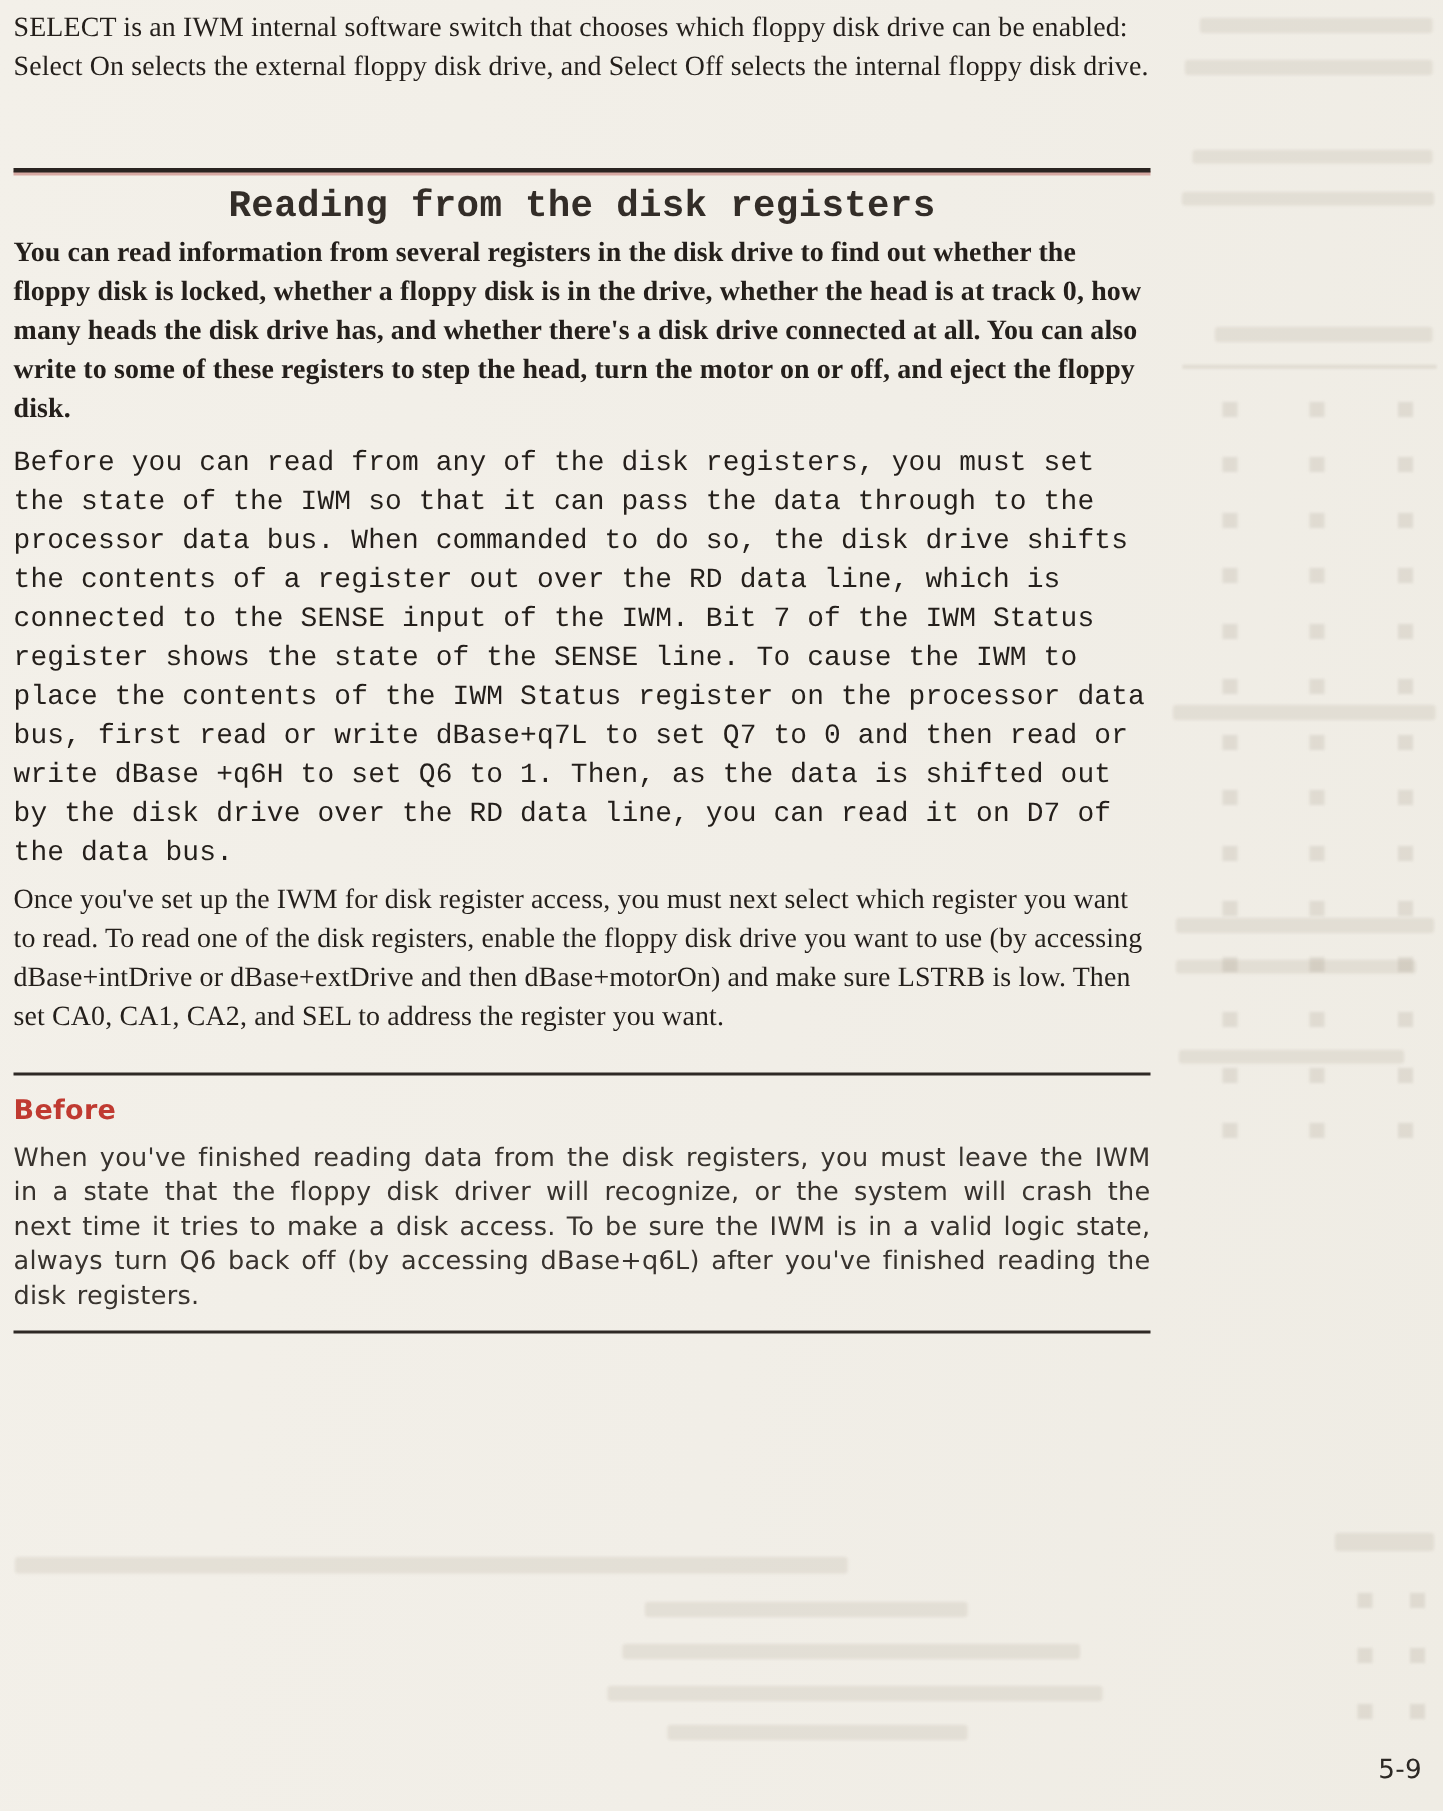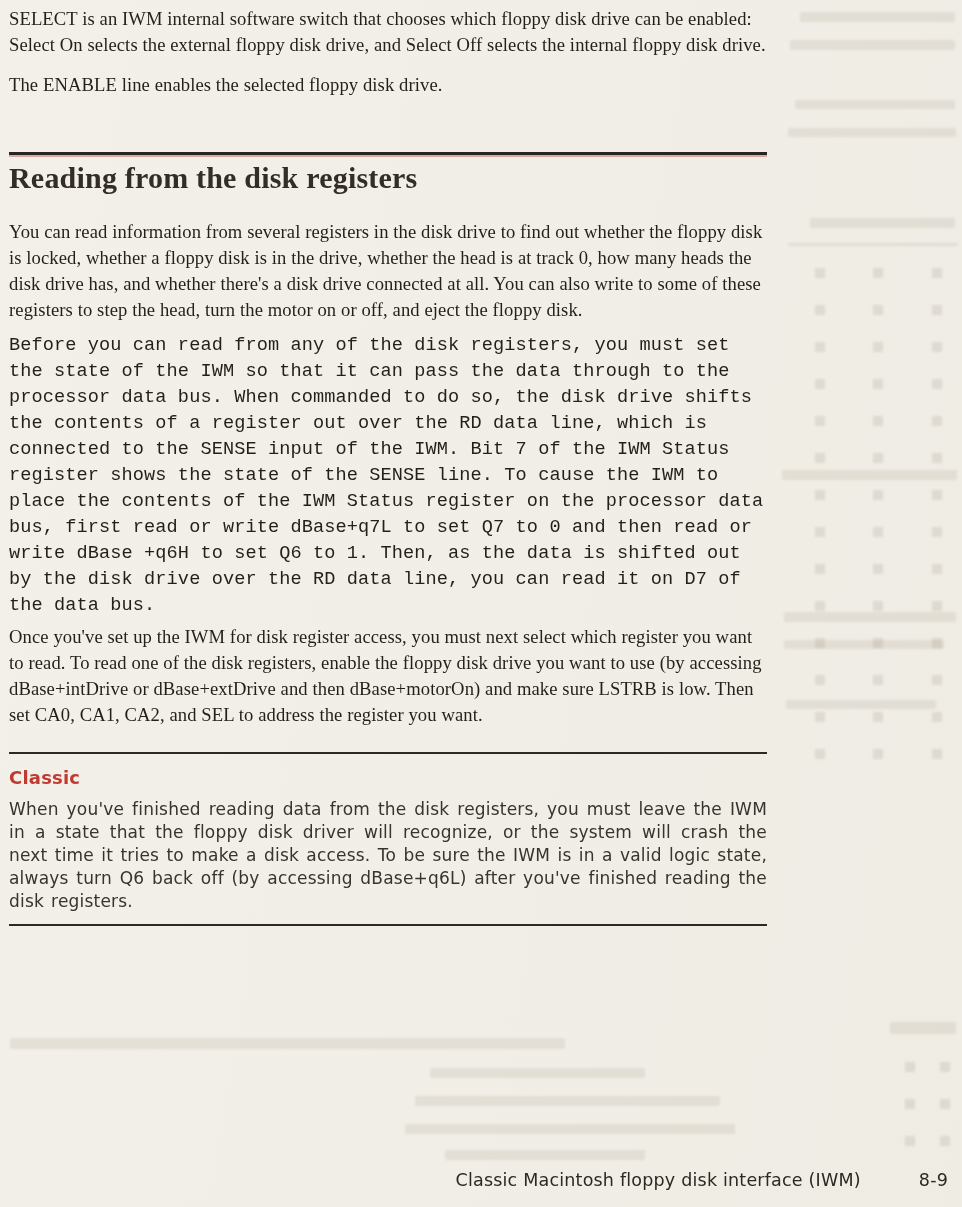--- a/index.html
+++ b/index.html
@@ -23,25 +23,26 @@
   }
   #p1{margin-top:6px;}
   #p2{margin-top:14px;}
   #p3{margin-top:12px;}
   .rule-heading{
     margin-top:54px;height:3px;background:#2a2421;border:0;width:100%;
     box-shadow:0 2px 0 rgba(165,40,35,.35);
   }
   h2.section{
     margin:8px 0 0 0;
-    font-family:Liberation Serif, serif;
-    font-size:30px;line-height:30px;font-weight:bold;color:#332d28;
+    font-family:Liberation Mono, monospace;
+    font-size:25px;line-height:30px;font-weight:bold;color:#332d28;
     letter-spacing:.2px;
+    text-align:center;
   }
-  #p4{margin-top:26px;}
+  #p4{margin-top:3px;font-weight:bold;}
   #p5{margin-top:10px;font-family:Liberation Mono, monospace;}
   #p6{margin-top:5px;}
   .rule-warning{height:2px;background:#2e2925;border:0;width:100%;}
   #warn-rule-top{margin-top:24px;}
   #warn-rule-bottom{margin-top:11px;}
   .warn-heading{
     margin:13px 0 0 0;
     font-family:"DejaVu Sans","Liberation Sans",sans-serif;
     font-size:18px;font-weight:bold;color:#c03a31;letter-spacing:.2px;
   }
@@ -95,41 +96,39 @@
   <div class="ghost" style="left:415px;top:1096px;width:305px;height:10px;"></div>
   <div class="ghost" style="left:405px;top:1124px;width:330px;height:10px;"></div>
   <div class="ghost" style="left:445px;top:1150px;width:200px;height:10px;"></div>
   <div class="ghost-col" style="left:905px;top:1062px;height:100px;"></div>
   <div class="ghost-col" style="left:940px;top:1062px;height:100px;"></div>
 
   <div class="column">
 
     <p class="body" id="p1">SELECT is an IWM internal software switch that chooses which floppy disk drive can be enabled: Select On selects the external floppy disk drive, and Select Off selects the internal floppy disk drive.</p>
 
-    <p class="body" id="p2">The ENABLE line enables the selected floppy disk drive.</p>
 
 
     <hr class="rule-heading">
 
     <h2 class="section">Reading from the disk registers</h2>
 
     <p class="body" id="p4">You can read information from several registers in the disk drive to find out whether the floppy disk is locked, whether a floppy disk is in the drive, whether the head is at track 0, how many heads the disk drive has, and whether there's a disk drive connected at all. You can also write to some of these registers to step the head, turn the motor on or off, and eject the floppy disk.</p>
 
     <p class="body" id="p5">Before you can read from any of the disk registers, you must set the state of the IWM so that it can pass the data through to the processor data bus. When commanded to do so, the disk drive shifts the contents of a register out over the RD data line, which is connected to the SENSE input of the IWM. Bit 7 of the IWM Status register shows the state of the SENSE line. To cause the IWM to place the contents of the IWM Status register on the processor data bus, first read or write dBase+q7L to set Q7 to 0 and then read or write dBase +q6H to set Q6 to 1. Then, as the data is shifted out by the disk drive over the RD data line, you can read it on D7 of the data bus.</p>
 
     <p class="body" id="p6">Once you've set up the IWM for disk register access, you must next select which register you want to read. To read one of the disk registers, enable the floppy disk drive you want to use (by accessing dBase+intDrive or dBase+extDrive and then dBase+motorOn) and make sure LSTRB is low. Then set CA0, CA1, CA2, and SEL to address the register you want.</p>
 
     <hr class="rule-warning" id="warn-rule-top">
 
-    <h3 class="warn-heading">Classic</h3>
+    <h3 class="warn-heading">Before</h3>
 
     <p class="warn-body">When you've finished reading data from the disk registers, you must leave the IWM in a state that the floppy disk driver will recognize, or the system will crash the next time it tries to make a disk access. To be sure the IWM is in a valid logic state, always turn Q6 back off (by accessing dBase+q6L) after you've finished reading the disk registers.</p>
 
     <hr class="rule-warning" id="warn-rule-bottom">
 
   </div>
 
   <div class="footer">
-    <span>Classic Macintosh floppy disk interface (IWM)</span>
-    <span class="pnum">8-9</span>
+    <span class="pnum">5-9</span>
   </div>
 
 </div>
 
 </body></html>

